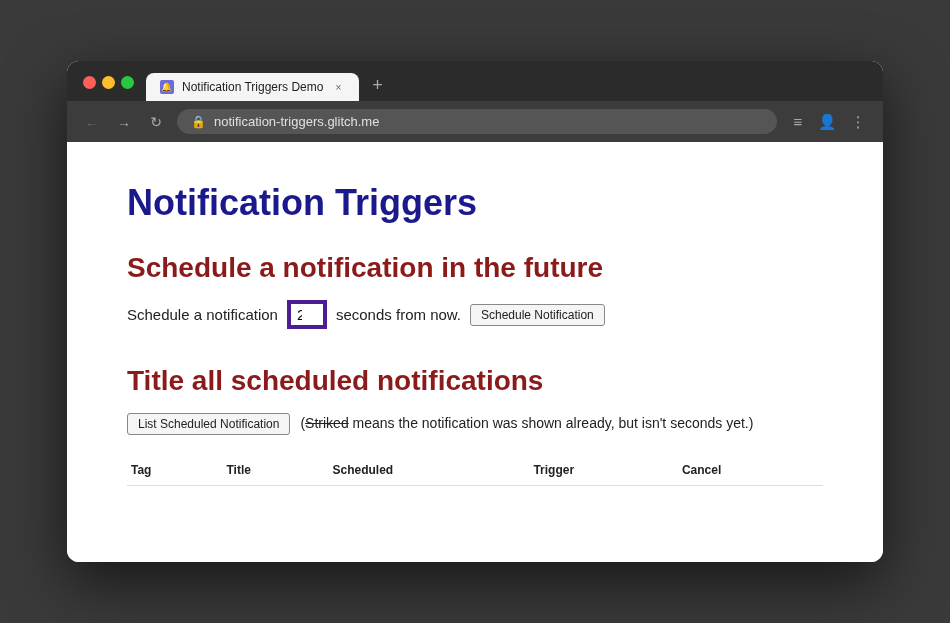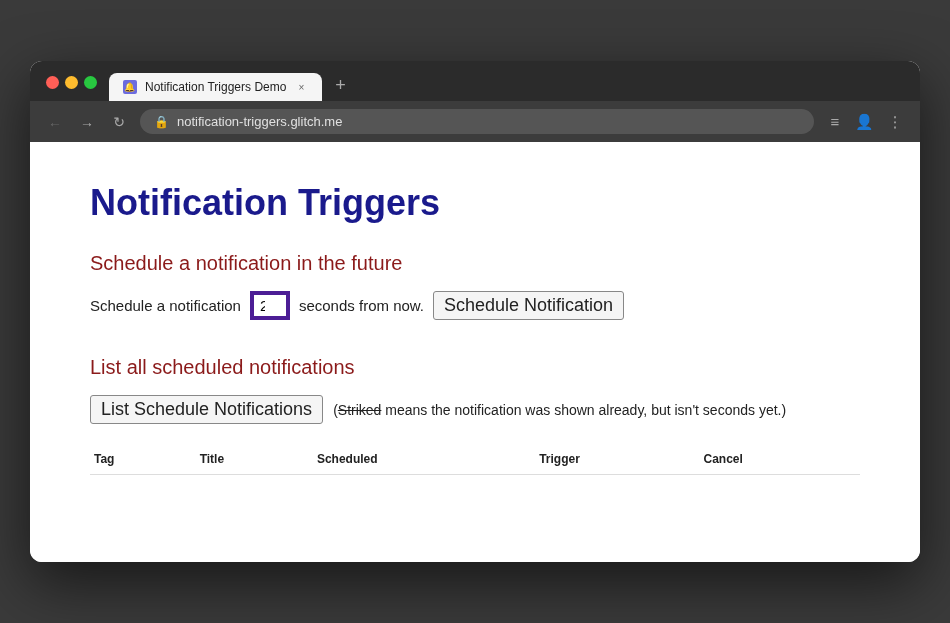--- a/index.html
+++ b/index.html
@@ -8,21 +8,21 @@
       background: #3a3a3a;
       font-family: -apple-system, BlinkMacSystemFont, 'Segoe UI', sans-serif;
       display: flex;
       justify-content: center;
       align-items: center;
       min-height: 100vh;
       padding: 20px;
     }
 
     .browser-window {
-      width: 890px;
+      width: 816px;
       border-radius: 12px;
       overflow: hidden;
       box-shadow: 0 20px 60px rgba(0,0,0,0.6);
       background: #fff;
     }
 
     
     .title-bar {
       background: #2b2b2b;
       padding: 10px 16px 0 16px;
@@ -191,22 +191,22 @@
     }
 
     .page-title {
       font-size: 36px;
       font-weight: 700;
       color: #1a1a8c;
       margin-bottom: 28px;
     }
 
     .section-heading {
-      font-size: 20px;
-      font-weight: 400;
+      font-size: 28px;
+      font-weight: 700;
       color: #8b1a1a;
       margin-bottom: 16px;
     }
 
     .schedule-row {
       display: flex;
       align-items: center;
       gap: 9px;
       margin-bottom: 36px;
       font-size: 15px;
@@ -218,21 +218,21 @@
       padding: 2px 6px;
       font-size: 15px;
       width: 40px;
       text-align: center;
     }
 
     .btn {
       border: 1px solid #888;
       background: #f5f5f5;
       padding: 3px 10px;
-      font-size: 18px;
+      font-size: 12px;
       cursor: pointer;
       border-radius: 3px;
       color: #222;
     }
 
     .list-row {
       display: flex;
       align-items: baseline;
       gap: 10px;
       margin-bottom: 20px;
@@ -306,24 +306,24 @@
 
     <h2 class="section-heading">Schedule a notification in the future</h2>
 
     <div class="schedule-row">
       <span>Schedule a notification</span>
       <input class="seconds-input" type="number" value="20" style="">
       <span>seconds from now.</span>
       <button class="btn">Schedule Notification</button>
     </div>
 
-    <h2 class="section-heading">List all scheduled notifications</h2>
+    <h2 class="section-heading">Title all scheduled notifications</h2>
 
     <div class="list-row">
-      <button class="btn">List Schedule Notifications</button>
+      <button class="btn">List Scheduled Notification</button>
       <span class="strike-note">
         <span>(</span><span class="strikethrough">Striked</span><span> means the notification was shown already, but isn't seconds yet.)</span>
       </span>
     </div>
 
     <table class="notifications-table">
       <thead>
         <tr>
           <th>Tag</th>
           <th>Title</th>

